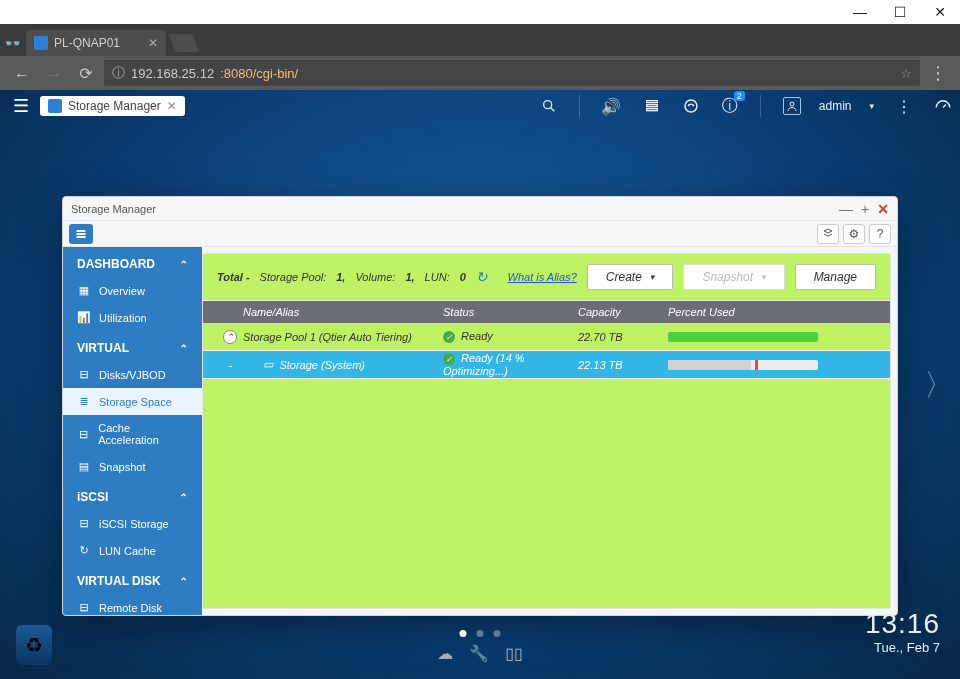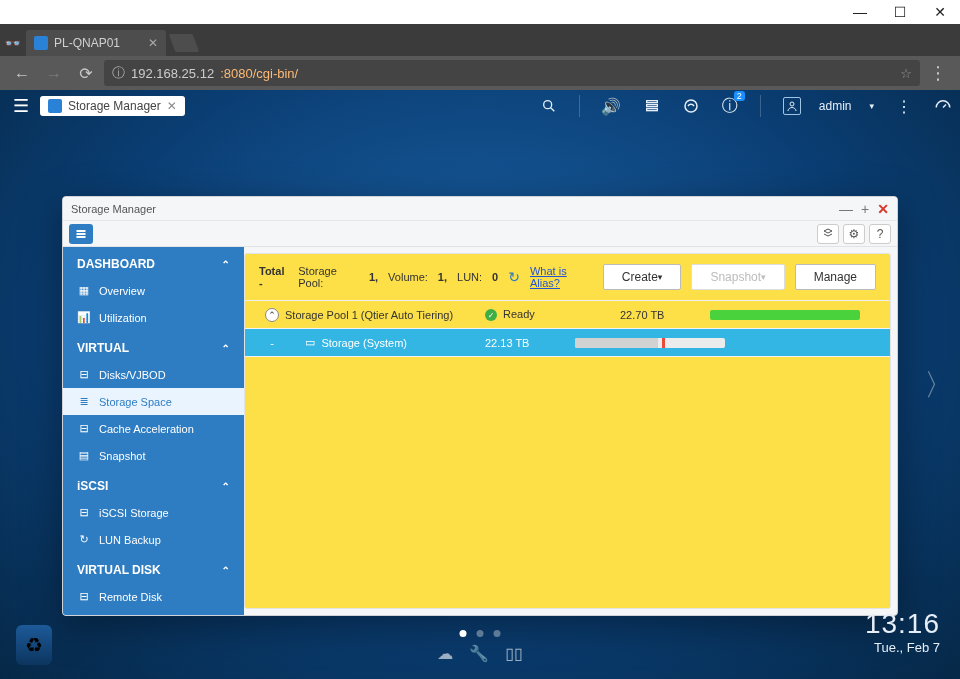--- a/index.html
+++ b/index.html
@@ -49,31 +49,31 @@
   .sm-title { height:24px; display:flex; align-items:center; padding:0 8px; font-size:11px; color:#555; background:#f5f6f7; border-bottom:1px solid #e6e6e6; }
   .sm-title-ctrls { margin-left:auto; display:flex; gap:8px; align-items:center; }
   .sm-title-ctrls span { font-size:14px; color:#777; }
   .sm-title-ctrls .close-x { color:#d9362b; font-weight:bold; }
   .sm-toolbar { height:26px; display:flex; align-items:center; padding:0 6px; background:#f5f6f7; border-bottom:1px solid #e1e3e5; }
   .sm-view-btn { width:24px; height:20px; background:#2e7cc1; border-radius:3px; display:flex; align-items:center; justify-content:center; color:#fff; font-size:12px; }
   .sm-toolbar-right { margin-left:auto; display:flex; gap:4px; }
   .sm-tb-btn { width:22px; height:20px; border:1px solid #ccc; border-radius:3px; background:#fff; display:flex; align-items:center; justify-content:center; font-size:12px; color:#555; }
 
   .sm-body { flex:1; display:flex; min-height:0; }
-  .sm-sidebar { width:181px; background:#2e7cc1; color:#fff; font-size:12px; overflow-y:auto; }
+  .sm-sidebar { width:139px; background:#2e7cc1; color:#fff; font-size:12px; overflow-y:auto; }
   .sm-side-section { padding:10px 14px 6px; font-weight:bold; font-size:12px; display:flex; align-items:center; justify-content:space-between; }
   .sm-side-section .chev { font-size:10px; }
   .sm-side-item { padding:7px 14px 7px 14px; display:flex; align-items:center; gap:8px; font-size:11px; }
   .sm-side-item.active { background:#eaf4ff; color:#2e7cc1; }
   .sm-side-item .ic { width:14px; display:inline-flex; justify-content:center; }
 
-  .sm-main { flex:1; background:#fde047; margin:6px 6px 6px 0; border:1px solid #e1e3e5; border-radius:3px; display:flex; flex-direction:column; overflow:hidden; }
+  .sm-main { flex:1; background:#bef264; margin:6px 6px 6px 0; border:1px solid #e1e3e5; border-radius:3px; display:flex; flex-direction:column; overflow:hidden;font-style:italic; }
   .sm-main-top { padding:10px 14px; display:flex; align-items:center; gap:10px; font-size:11px; color:#333; border-bottom:1px solid #eee; }
   .sm-main-top .qtier-link { color:#2454d6; text-decoration:underline; margin-left:auto; }
-  .sm-main-top .btn { border:1px solid #bbb; padding:5px 18px; font-size:12px; border-radius:2px; background:#fff; color:#333; display:flex; align-items:center; gap:0; }
+  .sm-main-top .btn { border:1px solid #bbb; padding:5px 18px; font-size:12px; border-radius:2px; background:#fff; color:#333; display:flex; align-items:center; gap:8px; }
   .sm-main-top .btn.disabled { color:#bcbcbc; border-color:#ddd; }
   .sm-main-top .caret { font-size:9px; }
 
   .sm-table-head { background:#6b6e72; color:#fff; font-size:11px; display:flex; padding:5px 0; }
   .col-toggle { width:40px; padding-left:14px; }
   .col-name { width:200px; }
   .col-status { width:135px; }
   .col-capacity { width:90px; }
   .col-used { flex:1; }
 
@@ -257,21 +257,21 @@
           <div class="sm-side-section">
             <span>iSCSI</span>
             <span class="chev">⌃</span>
           </div>
           <div class="sm-side-item">
             <span class="ic">⊟</span>
             <span>iSCSI Storage</span>
           </div>
           <div class="sm-side-item">
             <span class="ic">↻</span>
-            <span>LUN Backup</span>
+            <span>LUN Cache</span>
           </div>
           <div class="sm-side-section">
             <span>VIRTUAL DISK</span>
             <span class="chev">⌃</span>
           </div>
           <div class="sm-side-item">
             <span class="ic">⊟</span>
             <span>Remote Disk</span>
           </div>
           <div class="sm-side-item"></div>
@@ -292,20 +292,27 @@
               <span class="caret">▾</span>
             </div>
           <div class="btn disabled">
               <span>Snapshot</span>
               <span class="caret">▾</span>
             </div>
           <div class="btn">
               <span>Manage</span>
             </div>
         </div>
+        <div class="sm-table-head">
+          <div class="col-toggle"></div>
+          <div class="col-name">Name/Alias</div>
+          <div class="col-status">Status</div>
+          <div class="col-capacity">Capacity</div>
+          <div class="col-used">Percent Used</div>
+        </div>
         <div id="tbody">
             <div class="sm-row">
               <div class="col-toggle">
                 <span class="circle-tgl">⌃</span>
               </div>
               <div class="col-name">Storage Pool 1 (Qtier Auto Tiering)</div>
               <div class="col-status"><span class="status-ic">✓</span>Ready</div>
               <div class="col-capacity">22.70 TB</div>
               <div class="col-used">
                 <div class="bar-wrap">
@@ -314,20 +321,21 @@
               </div>
             </div>
             <div class="sm-row selected indent">
               <div class="col-toggle">
                 <span class="minus-tgl">-</span>
               </div>
               <div class="col-name">
                 <span style="margin-right:6px">▭</span>
                 <span>Storage (System)</span>
               </div>
+              <div class="col-status"><span class="status-ic">✓</span>Ready (14 % Optimizing...)</div>
               <div class="col-capacity">22.13 TB</div>
               <div class="col-used">
                 <div class="bar-wrap">
                   <div class="bar-fill2"></div>
                   <div class="bar-mark" style="left:58%"></div>
                 </div>
               </div>
             </div>
           </div>
       </div>

